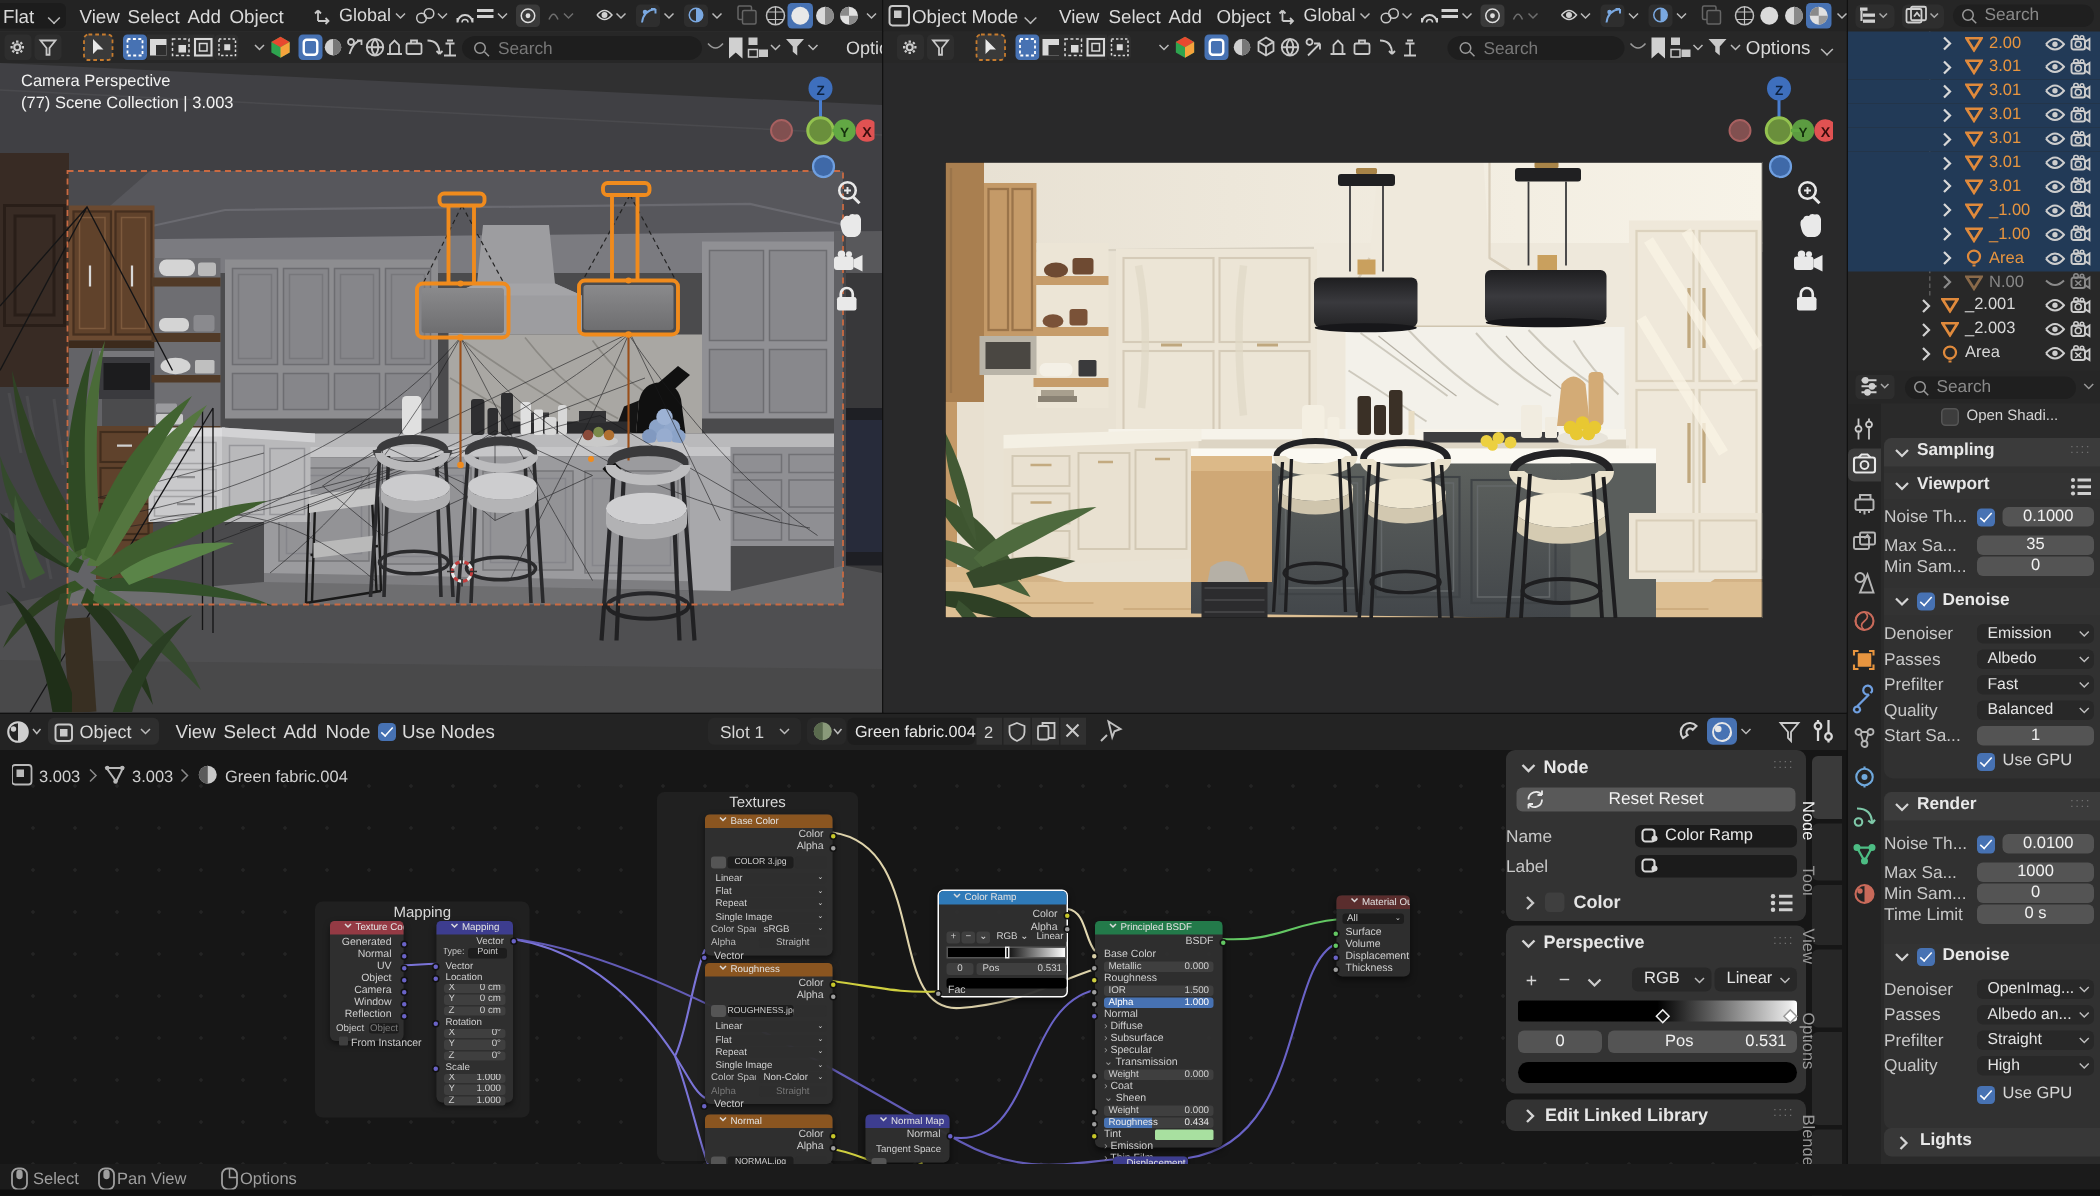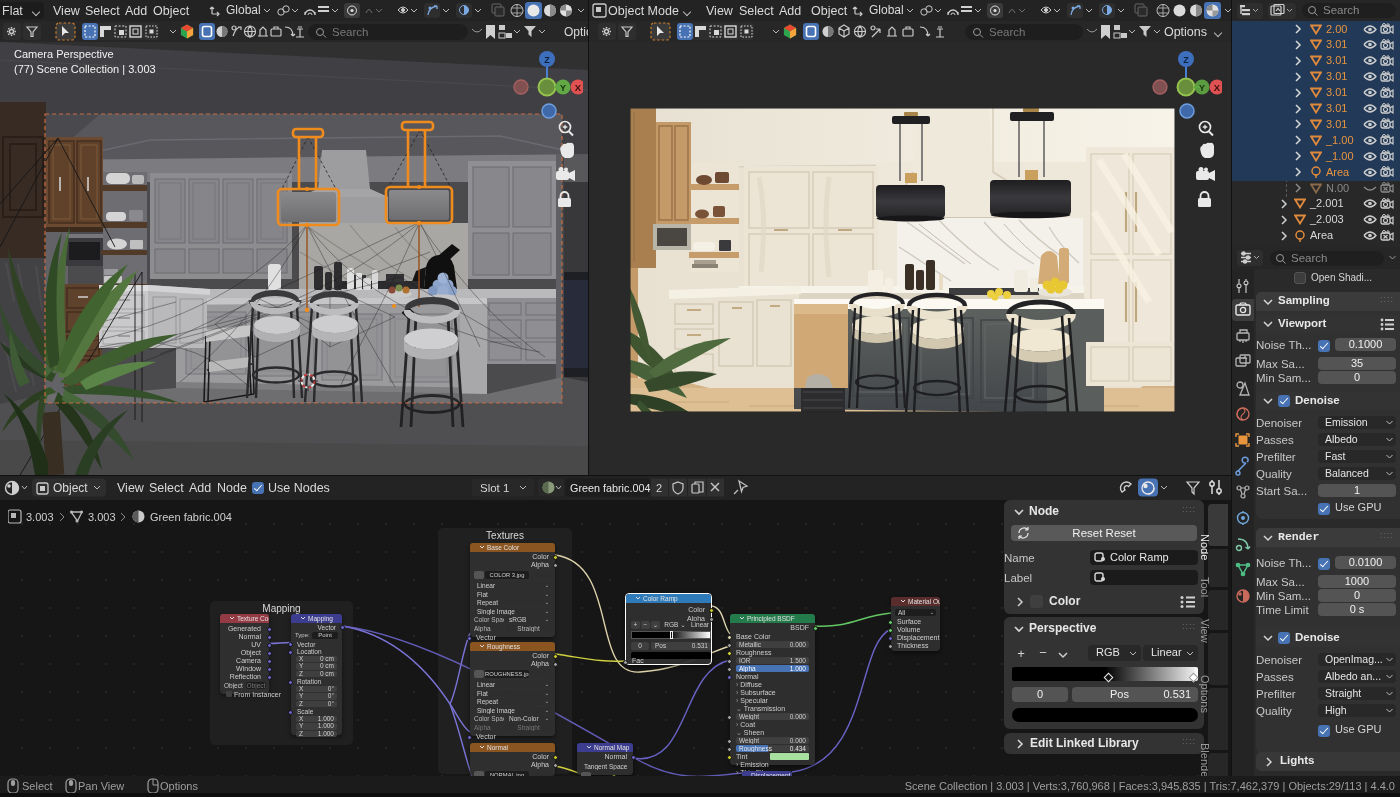--- a/index.html
+++ b/index.html
@@ -1918,21 +1918,21 @@
             <span style="position:absolute;left:7px;top:0px;font-size:10.5px;">Balanced</span>
             <svg class="abs" width="9" height="9" style="right:2px;top:3px;">
               <path d="M1.5,2 l3,3 l3,-3" stroke="#bbb" fill="none"></path>
             </svg>
           </div><span class="abs lbl" style="white-space:nowrap;left:0;top:75px;width:58px;">Start Sa...</span><div class="abs field" style="left:62px;top:74px;width:78px;height:13px;line-height:13px;">1</div><span class="abs chk" style="left:62px;top:91px;"></span><span class="abs" style="left:79px;top:91px;font-size:11px;color:#d5d5d5;white-space:nowrap;">Use GPU</span></div>
       <div class="abs" style="left:24px;top:281px;width:144px;height:225px;background:#313131;border-radius:6px 0 0 6px;"></div>
       <div class="abs" style="left:24px;top:281px;width:144px;height:19px;background:#3b3b3b;border-radius:5px 0 0 0;">
         <svg width="12" height="12" style="position:absolute;left:6px;top:5px;">
             <path d="M2,3 l4,4 l4,-4" stroke="#d5d5d5" stroke-width="1.5" fill="none"></path>
           </svg>
-        <span style="position:absolute;left:22px;top:2px;font-size:11.5px;font-weight:bold;color:#e8e8e8;font-family:Liberation Mono, monospace;">Render</span>
+        <span style="position:absolute;left:22px;top:2px;font-size:11.5px;font-weight:bold;color:#e8e8e8;">Render</span>
         <span style="position:absolute;right:6px;top:2px;color:#6f6f6f;font-size:9px;letter-spacing:1px;">::::</span>
       </div>
       <div class="abs" style="left:24px;top:304px;width:144px;height:80px;"><span class="abs lbl" style="white-space:nowrap;left:0;top:6px;width:58px;">Noise Th...</span><span class="abs chk" style="left:62px;top:5px;"></span><div class="abs field" style="left:79px;top:5px;width:61px;height:13px;line-height:13px;">0.0100</div><span class="abs lbl" style="white-space:nowrap;left:0;top:25px;width:58px;">Max Sa...</span><div class="abs field" style="left:62px;top:24px;width:78px;height:13px;line-height:13px;">1000</div><span class="abs lbl" style="white-space:nowrap;left:0;top:39px;width:58px;">Min Sam...</span><div class="abs field" style="left:62px;top:38px;width:78px;height:13px;line-height:13px;">0</div><span class="abs lbl" style="white-space:nowrap;left:0;top:53px;width:58px;">Time Limit</span><div class="abs field" style="left:62px;top:52px;width:78px;height:13px;line-height:13px;">0 s</div></div>
       <div class="abs" style="left:24px;top:382px;width:144px;height:18px;background:#333333;">
         <svg width="12" height="12" style="position:absolute;left:6px;top:4px;">
             <path d="M2,3 l4,4 l4,-4" stroke="#d5d5d5" stroke-width="1.5" fill="none"></path>
           </svg>
         <span class="chk" style="position:absolute;left:22px;top:3px;"></span>
           <span style="position:absolute;left:39px;top:2px;font-size:11.5px;font-weight:bold;color:#e8e8e8;">Denoise</span>
       </div>
@@ -1973,16 +1973,15 @@
           <rect x="5.5" y="4.5" width="3" height="5" rx="1.5" fill="#9f9f9f"></rect>
         <rect x="60" y="3" width="10" height="14" rx="4"></rect>
           <rect x="63.5" y="4.5" width="3" height="5" rx="1.5" fill="#9f9f9f"></rect>
         <rect x="142" y="3" width="10" height="14" rx="4"></rect>
           <path d="M147,3 v6 h5" stroke-width="1"></path>
       </g>
     </svg>
     <span class="abs" style="left:22px;top:4px;">Select</span>
     <span class="abs" style="left:78px;top:4px;">Pan View</span>
     <span class="abs" style="left:160px;top:4px;">Options</span>
-    <span class="abs" style="right:5px;top:4px;">Scene Collection | 3.003 | Verts:3,760,968 | Faces:3,945,835 | Tris:7,462,379 | Objects:29/113 | 4.4.0</span>
     <div class="abs" style="left:0;top:17px;width:1400px;height:4px;background:#0e0e0e;"></div>
   </div>
 </div>
 
 </body></html>

